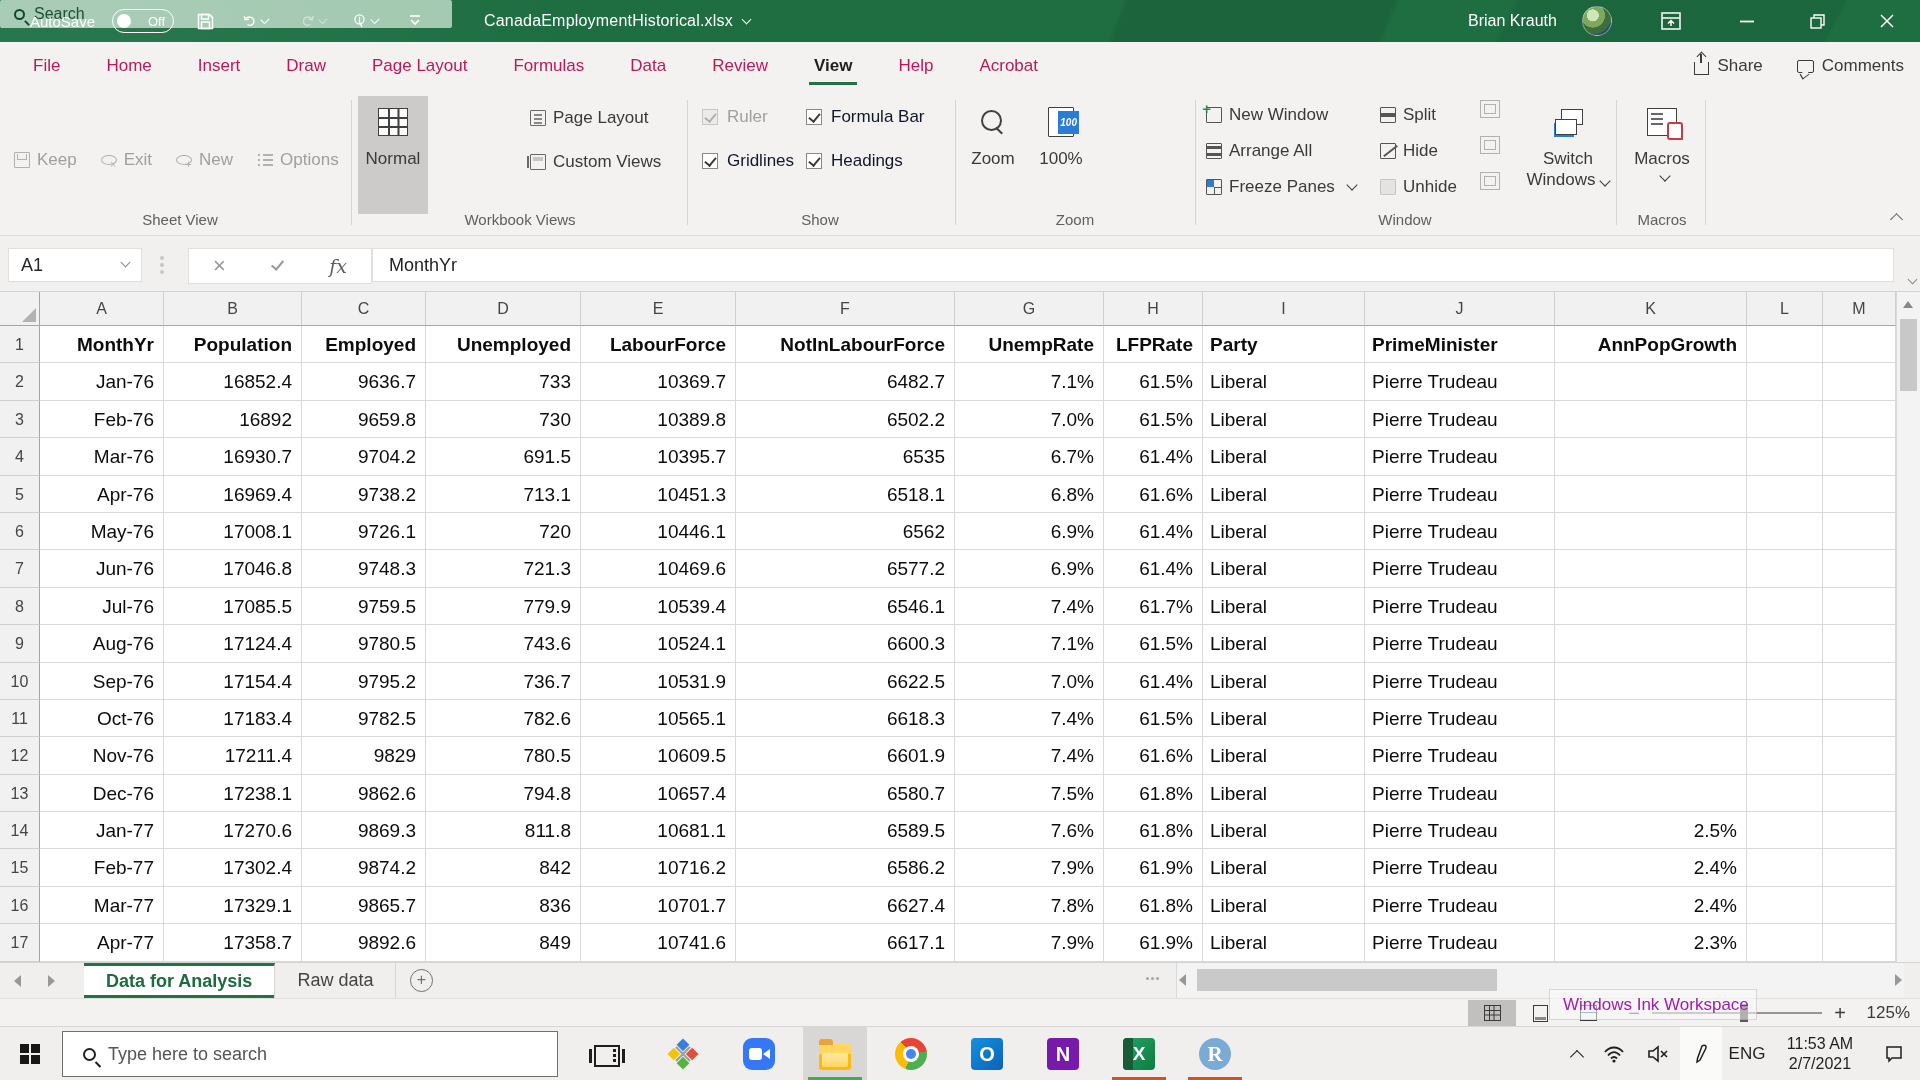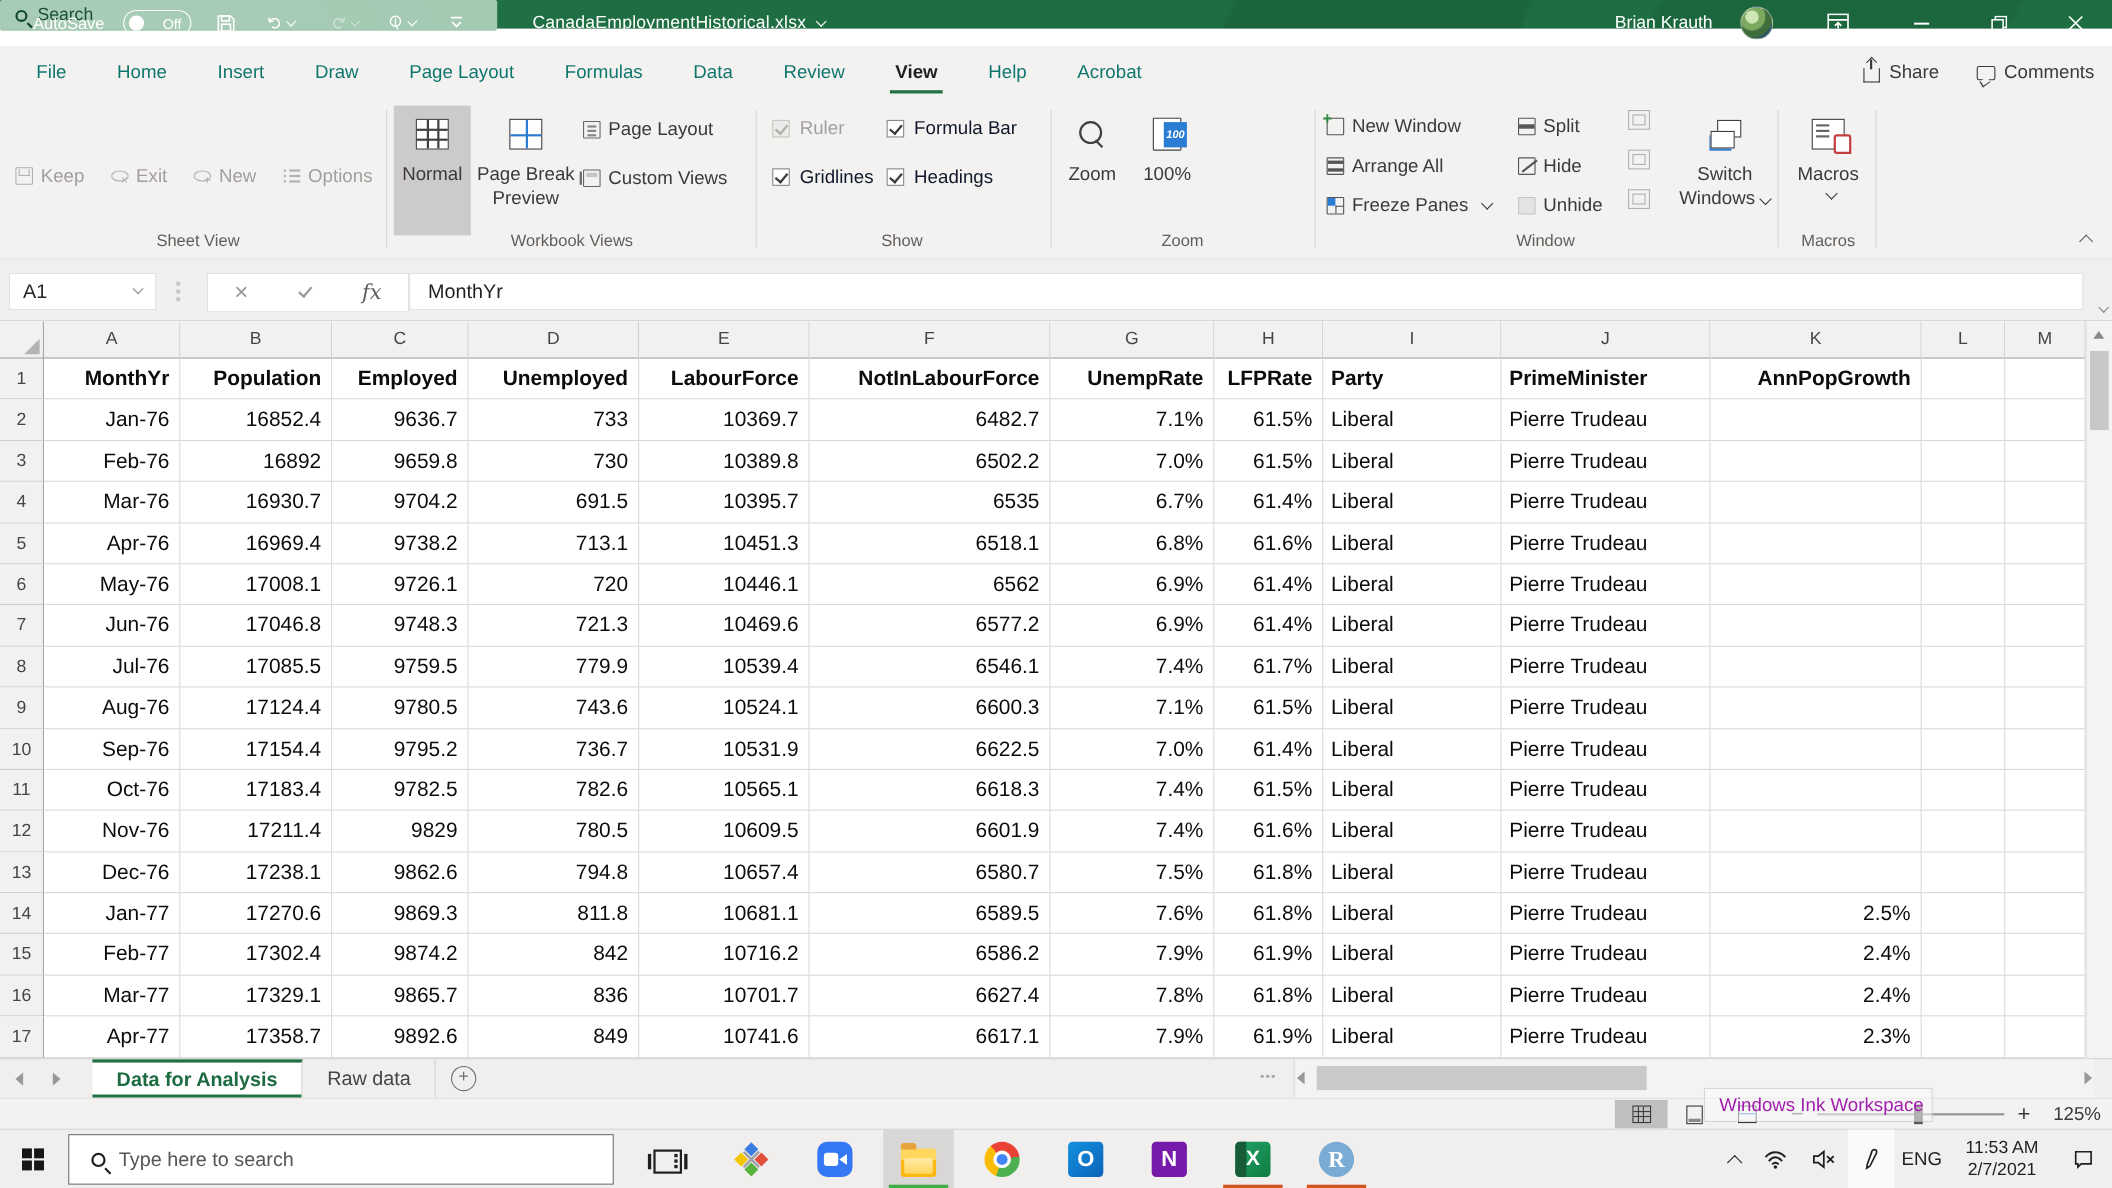--- a/index.html
+++ b/index.html
@@ -1,20 +1,20 @@
 <!DOCTYPE html>
 <html><head>
 <meta charset="utf-8">
 <style>
   html,body{margin:0;padding:0;background:#333;}
   #screen{position:relative;width:1920px;height:1080px;background:#fff;overflow:hidden;
           font-family:"Liberation Sans",sans-serif;-webkit-font-smoothing:antialiased;}
   [data-interactable]{box-sizing:border-box;}
   
-  .titlebar{position:absolute;top:0;left:0;right:0;height:26px;background:#1e6e42;color:#fff;}
+  .titlebar{position:absolute;top:0;left:0;right:0;height:42px;background:#1e6e42;color:#fff;}
   .titlebar::before{content:"";position:absolute;inset:0;pointer-events:none;background:
      linear-gradient(112deg, rgba(0,0,0,0) 58%, rgba(0,0,0,.09) 58.3% 72%, rgba(0,0,0,0) 72.3%),
      linear-gradient(60deg, rgba(255,255,255,.05) 8%, transparent 30%),
      linear-gradient(118deg, rgba(0,0,0,0) 78%, rgba(0,0,0,.07) 78.3% 95%, rgba(0,0,0,0) 95.2%);}
   .tb-item{position:absolute;top:0;height:42px;display:flex;align-items:center;z-index:2;}
   .autosave-label{left:30px;font-size:15px;}
   .autosave-pill{left:112px;width:62px;height:24px;top:9px;border:1.5px solid #fff;border-radius:13px;
      display:flex;align-items:center;padding:0 8px 0 4px;justify-content:space-between;}
   .autosave-dot{width:14px;height:14px;border-radius:50%;background:#fff;}
   .autosave-state{font-size:13px;color:#fff;}
@@ -31,21 +31,21 @@
   .s-glass::after{content:"";position:absolute;width:2px;height:6px;background:#11482b;left:10px;top:9px;transform:rotate(-45deg);}
   .user-name{left:1468px;font-size:16px;}
   .avatar{left:1582px;top:6px;width:30px;height:30px;border-radius:50%;
      background:radial-gradient(circle at 35% 30%,#cfe6b8 0 22%,#7da95f 23% 45%,#3f6d3b 46% 70%,#2b4f64 71%);
      border:1px solid rgba(255,255,255,.4);}
   .win-btn{width:46px;justify-content:center;}
   .wb-ribbonopts{left:1648px;} .wb-min{left:1724px;} .wb-restore{left:1794px;} .wb-close{left:1864px;}
   
   .tabrow{position:absolute;top:42px;left:0;right:0;height:48px;background:#f3f2f1;display:flex;}
   .rtabs{display:flex;padding-left:10px;}
-  .rtab{position:relative;padding:0 23px;font-size:17px;line-height:48px;color:#0f766e;cursor:default;}
+  .rtab{position:relative;padding:0 23px;font-size:17px;line-height:48px;color:#be185d;cursor:default;}
   .rtab.active{color:#1f1f1f;font-weight:bold;}
   .rtab.active::after{content:"";position:absolute;left:18px;right:18px;bottom:5px;height:3px;background:#217346;}
   .tabrow-right{position:absolute;right:16px;top:0;height:48px;display:flex;align-items:center;gap:34px;color:#3b3a39;font-size:17px;}
   .trr-btn{display:flex;align-items:center;gap:8px;}
   .share-ic{width:15px;height:13px;border:1.6px solid #3b3a39;border-top:none;position:relative;margin-top:4px;}
   .share-ic::before{content:"";position:absolute;left:5px;top:-8px;width:1.6px;height:9px;background:#3b3a39;}
   .share-ic::after{content:"";position:absolute;left:2.2px;top:-9px;width:6px;height:6px;border-left:1.6px solid #3b3a39;border-top:1.6px solid #3b3a39;transform:rotate(45deg);}
   .comment-ic{width:17px;height:13px;border:1.6px solid #3b3a39;border-radius:2px;position:relative;}
   .comment-ic::after{content:"";position:absolute;left:3px;bottom:-6px;width:6px;height:6px;background:#f3f2f1;border-right:1.6px solid #3b3a39;border-bottom:1.6px solid #3b3a39;transform:skewX(-20deg) rotate(45deg);}
   
@@ -371,26 +371,20 @@
     </div>
     <div class="glabel" style="left:120px;width:120px;" data-interactable="false">Sheet View</div>
     <div class="gdiv" style="left:351px;" data-interactable="false"></div>
 
     <div class="bigbtn wv-normal" data-interactable="true">
       <span class="ic-slot">
           <i class="grid9" data-interactable="false"></i>
         </span>
       <span>Normal</span>
     </div>
-    <div class="bigbtn wv-pbp" data-interactable="true">
-      <span class="ic-slot">
-          <i class="grid9 blue" data-interactable="false"></i>
-        </span>
-      <span>Page Break Preview</span>
-    </div>
     <div class="wv-small wvs-1" data-interactable="true">
       <i class="mi mi-page" data-interactable="false"></i>
       <span>Page Layout</span>
     </div>
     <div class="wv-small wvs-2" data-interactable="true">
       <i class="mi mi-cv" data-interactable="false"></i>
       <span>Custom Views</span>
     </div>
     <div class="glabel" style="left:430px;width:180px;" data-interactable="false">Workbook Views</div>
     <div class="gdiv" style="left:687px;" data-interactable="false"></div>

